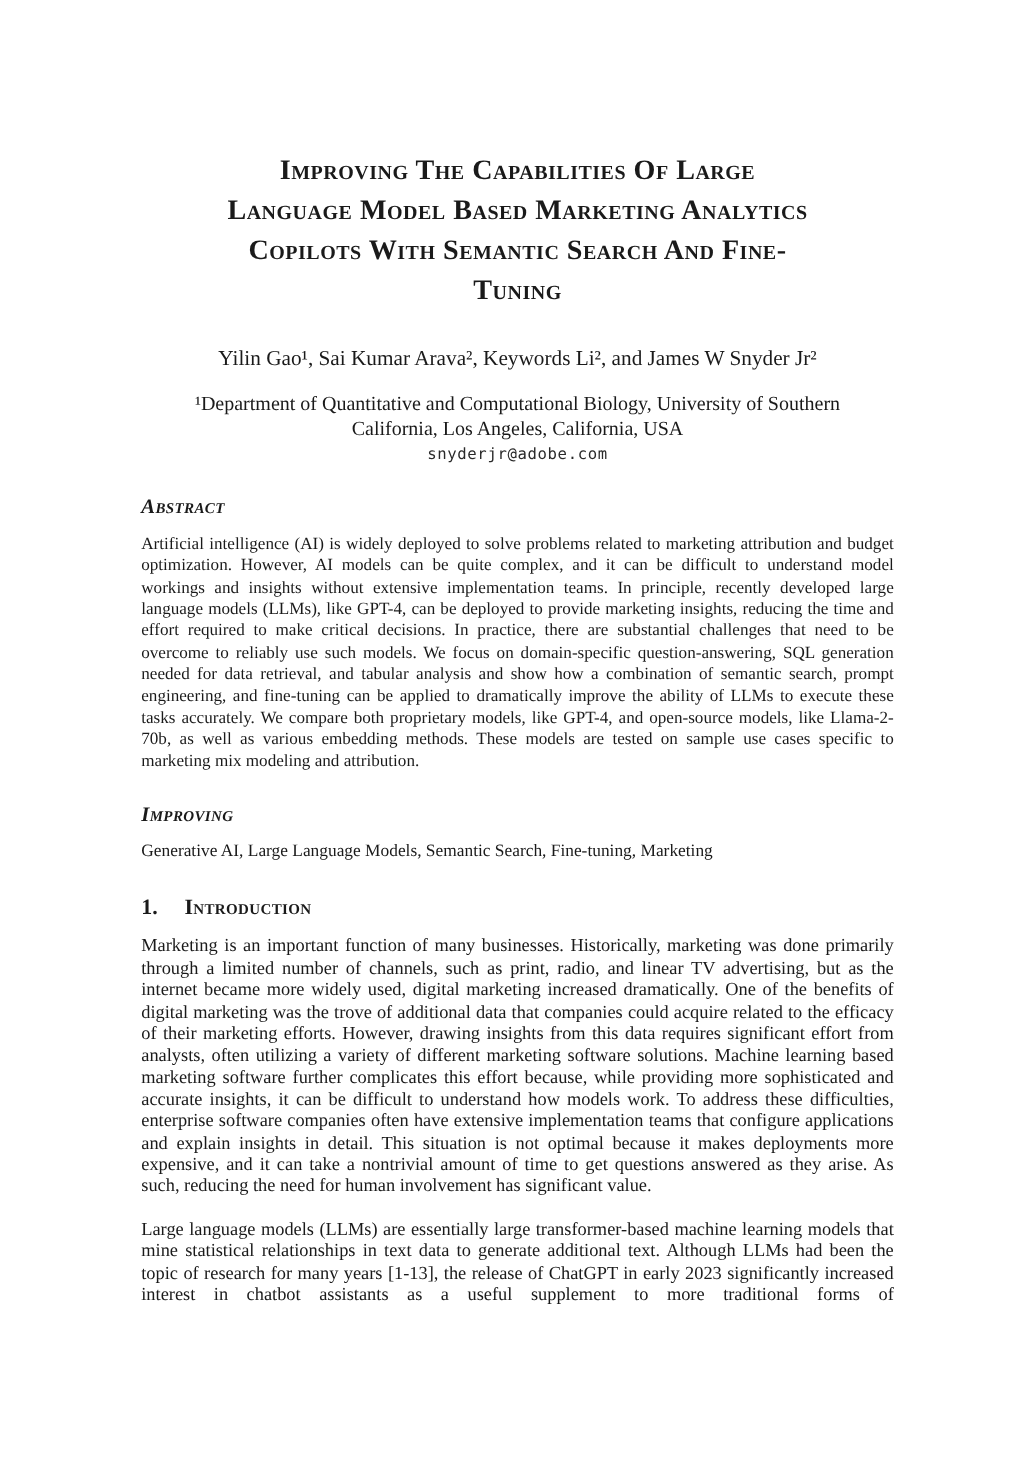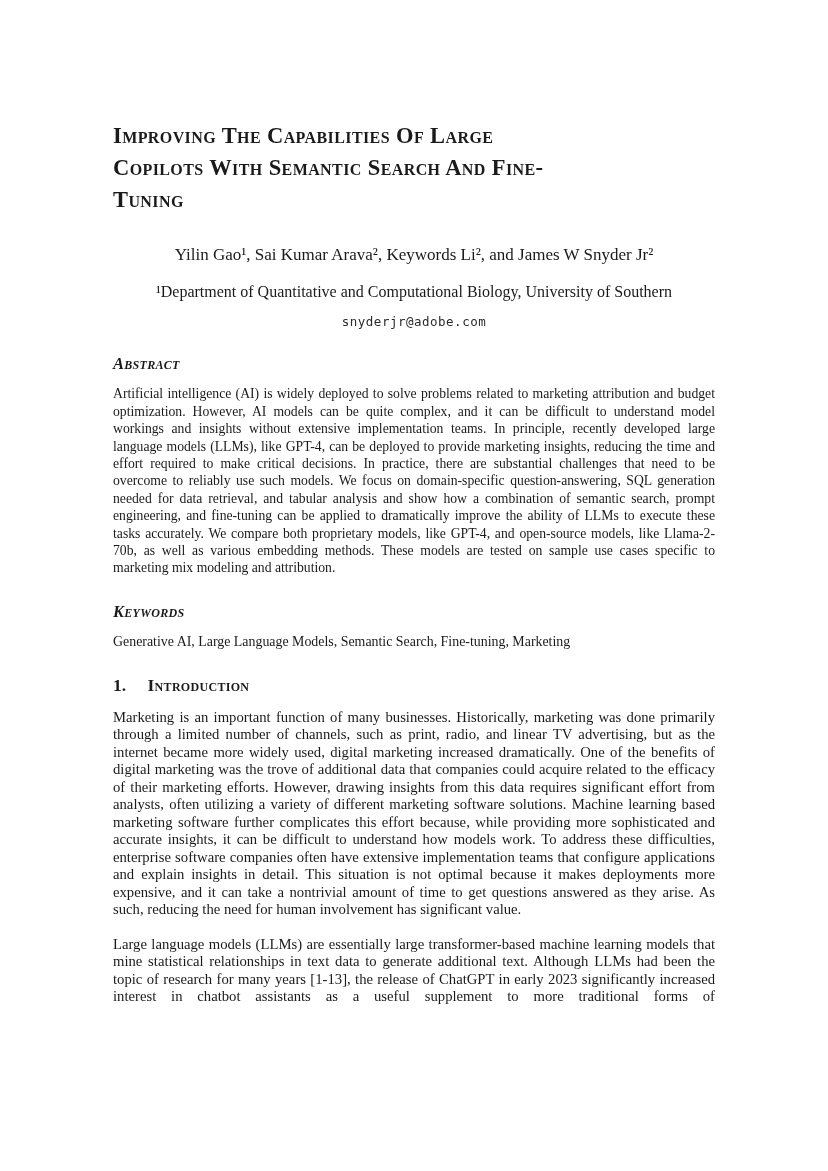--- a/index.html
+++ b/index.html
@@ -13,20 +13,21 @@
     height: 1171px;
     box-sizing: border-box;
     background: #ffffff;
     color: #1a1a1a;
     padding: 120px 113px 0 113px;
     font-family: "Liberation Serif", serif;
     overflow: hidden;
   }
   .title {
     margin: 0 0 28px 0;
+    text-align: center;
     font-size: 22.5px;
     line-height: 1.42;
     font-weight: 700;
     font-variant: small-caps;
     letter-spacing: 0.4px;
   }
   .title .title-line { display: block; }
   .authors {
     text-align: center;
     font-size: 17px;
@@ -39,21 +40,21 @@
     line-height: 1.28;
     margin: 0 auto;
     max-width: 600px;
     font-family: Liberation Serif, serif;
   }
   .email {
     text-align: center;
     font-family: "DejaVu Sans Mono", "Liberation Mono", monospace;
     font-size: 12.5px;
     letter-spacing: 0.5px;
-    margin-top: 12px;
+    margin-top: 0;
     color: #2a2a2a;
   }
   .subheading {
     font-size: 16.5px;
     font-weight: 700;
     font-style: italic;
     font-variant: small-caps;
     letter-spacing: 0.3px;
     margin: 25px 0 11px 0;
   }
@@ -89,36 +90,38 @@
     margin-bottom: 0;
   }
 </style>
 </head>
 <body>
 
 <div class="page">
 
   <h1 class="title">
     <span class="title-line">Improving The Capabilities Of Large</span>
+    <span class="title-line">Language Model Based Marketing Analytics</span>
     <span class="title-line">Copilots With Semantic Search And Fine-</span>
     <span class="title-line">Tuning</span>
   </h1>
 
   <div class="authors">Yilin Gao¹, Sai Kumar Arava², Keywords Li², and James W Snyder Jr²</div>
 
   <div class="affiliations">
     <div>¹Department of Quantitative and Computational Biology, University of Southern</div>
+    <div>California, Los Angeles, California, USA</div>
   </div>
 
   <div class="email">snyderjr@adobe.com</div>
 
   <h2 class="subheading">Abstract</h2>
   <p class="abstract-body">Artificial intelligence (AI) is widely deployed to solve problems related to marketing attribution and budget optimization. However, AI models can be quite complex, and it can be difficult to understand model workings and insights without extensive implementation teams. In principle, recently developed large language models (LLMs), like GPT-4, can be deployed to provide marketing insights, reducing the time and effort required to make critical decisions. In practice, there are substantial challenges that need to be overcome to reliably use such models. We focus on domain-specific question-answering, SQL generation needed for data retrieval, and tabular analysis and show how a combination of semantic search, prompt engineering, and fine-tuning can be applied to dramatically improve the ability of LLMs to execute these tasks accurately. We compare both proprietary models, like GPT-4, and open-source models, like Llama-2-70b, as well as various embedding methods. These models are tested on sample use cases specific to marketing mix modeling and attribution.</p>
 
-  <h2 class="subheading">Keywords</h2>
+  <h2 class="subheading">Improving</h2>
   <p class="keywords-body">Generative AI, Large Language Models, Semantic Search, Fine-tuning, Marketing</p>
 
   <h2 class="section-heading">
     <span class="sec-num">1.</span>
     <span class="sec-title">Introduction</span>
   </h2>
 
   <p class="body-par">Marketing is an important function of many businesses. Historically, marketing was done primarily through a limited number of channels, such as print, radio, and linear TV advertising, but as the internet became more widely used, digital marketing increased dramatically. One of the benefits of digital marketing was the trove of additional data that companies could acquire related to the efficacy of their marketing efforts. However, drawing insights from this data requires significant effort from analysts, often utilizing a variety of different marketing software solutions. Machine learning based marketing software further complicates this effort because, while providing more sophisticated and accurate insights, it can be difficult to understand how models work. To address these difficulties, enterprise software companies often have extensive implementation teams that configure applications and explain insights in detail. This situation is not optimal because it makes deployments more expensive, and it can take a nontrivial amount of time to get questions answered as they arise. As such, reducing the need for human involvement has significant value.</p>
   <p class="body-par continued">Large language models (LLMs) are essentially large transformer-based machine learning models that mine statistical relationships in text data to generate additional text. Although LLMs had been the topic of research for many years [1-13], the release of ChatGPT in early 2023 significantly increased interest in chatbot assistants as a useful supplement to more traditional forms of</p>
 

